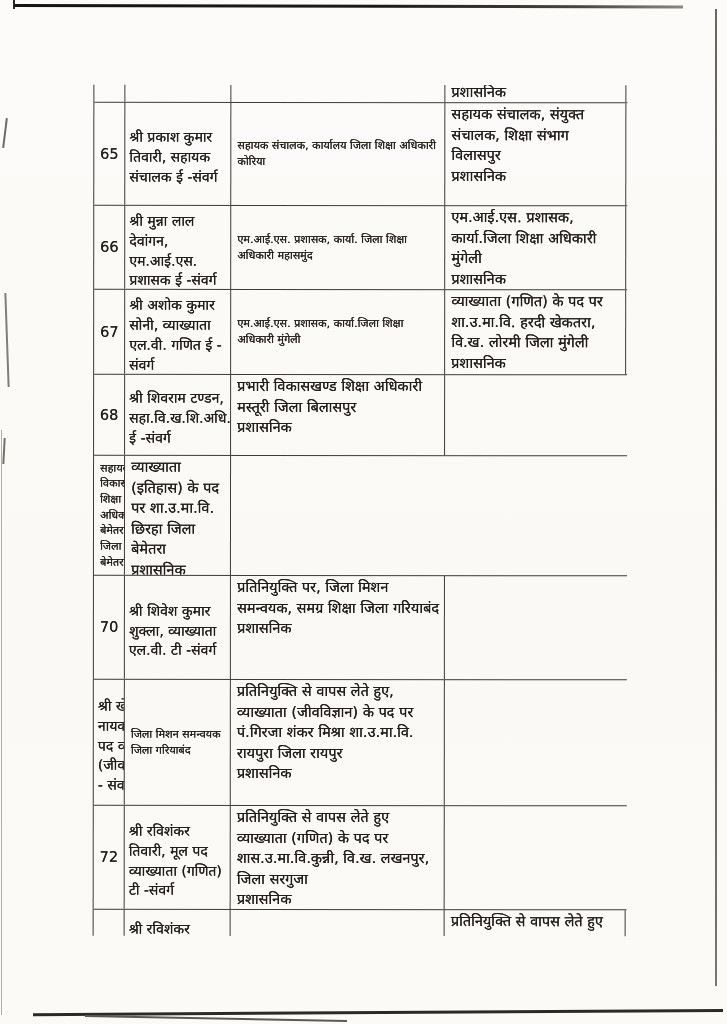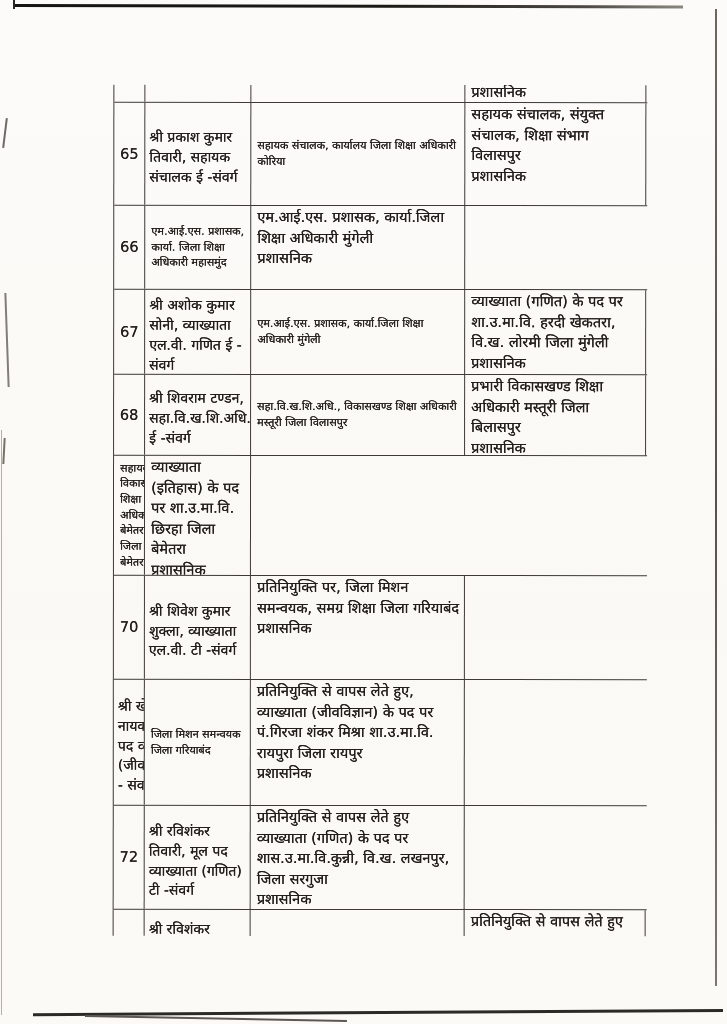--- a/index.html
+++ b/index.html
@@ -27,21 +27,20 @@
   .streak-2{left:6px;top:293px;width:2px;height:94px;background:#817d78;transform:rotate(-2deg);}
   .streak-3{left:3px;top:438px;width:2px;height:26px;background:#757169;transform:rotate(3deg);}
   .bottom-rule{left:33px;top:1009px;width:690px;height:2.5px;background:#2c2a27;transform:rotate(-0.35deg);transform-origin:right center;}
   .bottom-rule-2{left:85px;top:1015px;width:262px;height:1.5px;background:#5c5954;transform:rotate(1.1deg);transform-origin:left center;}
 
   
   .scan-table{
     position:absolute;left:93px;top:85px;width:534px;
     border-left:1.5px solid var(--line);
     transform:rotate(0.05deg);
-    margin-left:20px;
   }
   .row{
     display:grid;
     grid-template-columns:31px 106px 214px 181px;
     border-bottom:1.5px solid var(--line);
   }
   .row.no-bottom{border-bottom:none;}
   .cell{
     border-right:1.5px solid var(--line);
     overflow:hidden;
@@ -82,37 +81,37 @@
   <div class="row" style="height:103px">
     <div class="cell sno">65</div>
     <div class="cell name">श्री प्रकाश कुमार तिवारी, सहायक संचालक ई -संवर्ग</div>
     <div class="cell current">सहायक संचालक, कार्यालय जिला शिक्षा अधिकारी कोरिया</div>
     <div class="cell posting">सहायक संचालक, संयुक्त संचालक, शिक्षा संभाग विलासपुर
 प्रशासनिक</div>
   </div>
 
   <div class="row" style="height:84px">
     <div class="cell sno">66</div>
+    <div class="cell name">श्री मुन्ना लाल देवांगन, एम.आई.एस. प्रशासक ई -संवर्ग</div>
     <div class="cell current">एम.आई.एस. प्रशासक, कार्या. जिला शिक्षा अधिकारी महासमुंद</div>
     <div class="cell posting">एम.आई.एस. प्रशासक, कार्या.जिला शिक्षा अधिकारी मुंगेली
 प्रशासनिक</div>
   </div>
 
   <div class="row" style="height:85px">
     <div class="cell sno">67</div>
     <div class="cell name">श्री अशोक कुमार सोनी, व्याख्याता एल.वी. गणित ई - संवर्ग</div>
     <div class="cell current">एम.आई.एस. प्रशासक, कार्या.जिला शिक्षा अधिकारी मुंगेली</div>
     <div class="cell posting">व्याख्याता (गणित) के पद पर शा.उ.मा.वि. हरदी खेकतरा, वि.ख. लोरमी जिला मुंगेली
 प्रशासनिक</div>
   </div>
 
   <div class="row" style="height:81px">
     <div class="cell sno">68</div>
     <div class="cell name">श्री शिवराम टण्डन, सहा.वि.ख.शि.अधि. ई -संवर्ग</div>
-    <div class="cell current">सहा.वि.ख.शि.अधि., विकासखण्ड शिक्षा अधिकारी मस्तूरी जिला विलासपुर</div>
     <div class="cell posting">प्रभारी विकासखण्ड शिक्षा अधिकारी मस्तूरी जिला बिलासपुर
 प्रशासनिक</div>
   </div>
 
   <div class="row" style="height:120px">
     <div class="cell current">सहायक विकासखण्ड शिक्षा अधिकारी बेमेतरा, जिला बेमेतरा</div>
     <div class="cell posting">व्याख्याता (इतिहास) के पद पर शा.उ.मा.वि. छिरहा जिला बेमेतरा
 प्रशासनिक</div>
   </div>
 

